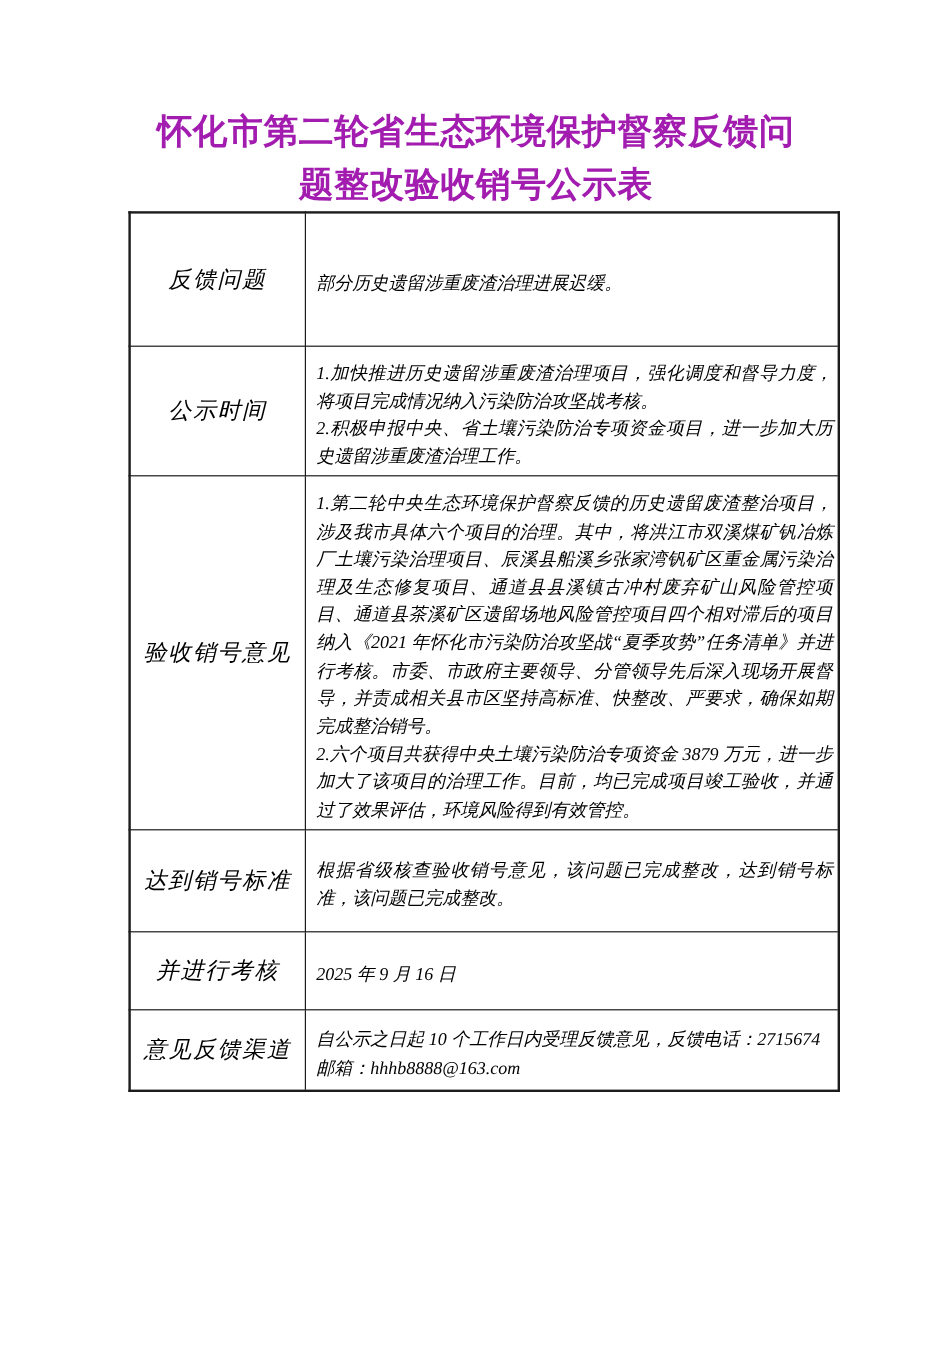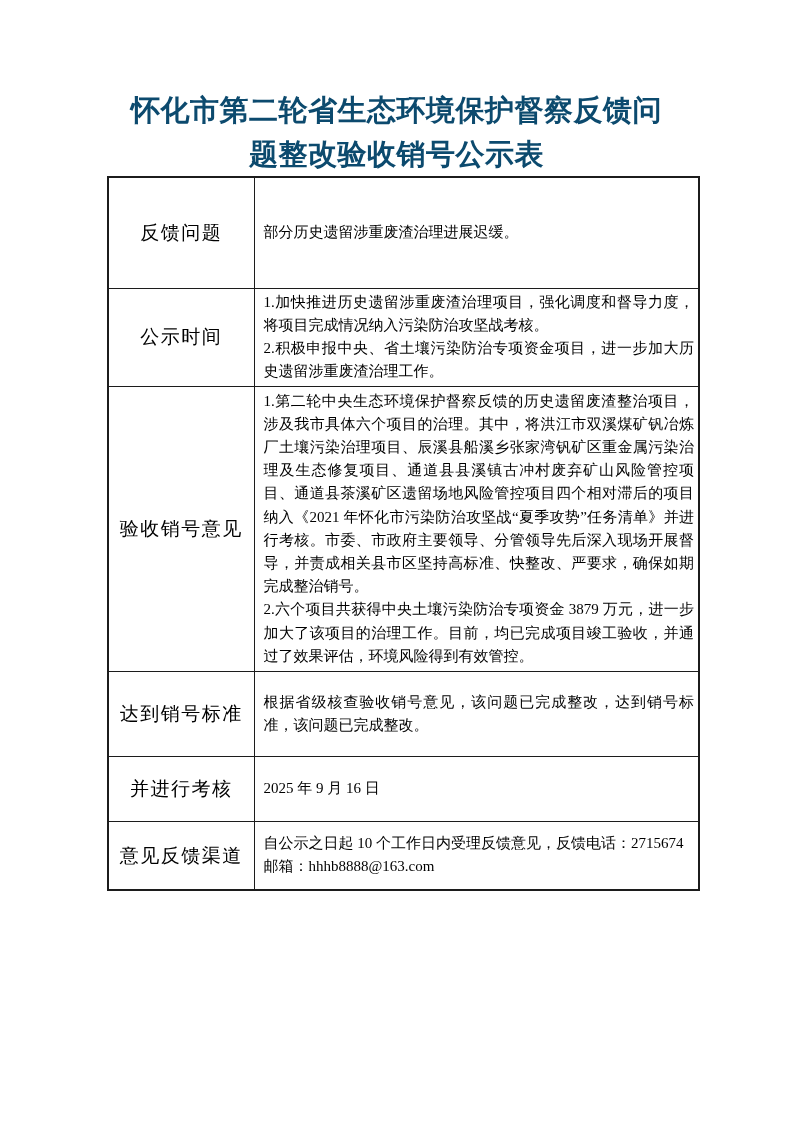--- a/index.html
+++ b/index.html
@@ -22,52 +22,53 @@
     left: 0;
     width: 793px;
     margin: 0;
     text-align: center;
     font-family: "Liberation Sans", "DejaVu Sans", sans-serif;
     font-weight: 700;
     font-size: 29px;
     line-height: 44px;
     letter-spacing: 0.5px;
     white-space: pre-line;
-    color: #0c4a6e;
+    color: #a21caf;
   }
   table.notice-table {
     position: absolute;
     top: 176px;
     left: 107px;
     width: 591px;
     border-collapse: collapse;
     table-layout: fixed;
     border: 2px solid #1c1c1c;
   }
   table.notice-table td {
     border: 1.5px solid #1c1c1c;
     overflow: hidden;
+    font-style: italic;
   }
   col.c-label { width: 146px; }
   col.c-content { width: 445px; }
   td.label-cell {
     text-align: center;
     vertical-align: middle;
     font-size: 19px;
     letter-spacing: 1.5px;
     color: #000000;
     padding: 0 2px;
   }
   td.content-cell {
     vertical-align: middle;
     font-size: 15px;
     line-height: 23.2px;
     text-align: justify;
     white-space: pre-line;
-    padding: 2px 4px 3px 9px;
+    padding: 12px 4px 3px 9px;
     color: #000000;
   }
   tr.r1 { height: 111px; }
   tr.r2 { height: 82px; }
   tr.r3 { height: 91px; }
   tr.r4 { height: 285px; }
   tr.r5 { height: 85px; }
   tr.r6 { height: 65px; }
   tr.r7 { height: 68px; margin-left: 44px; }
 </style>

